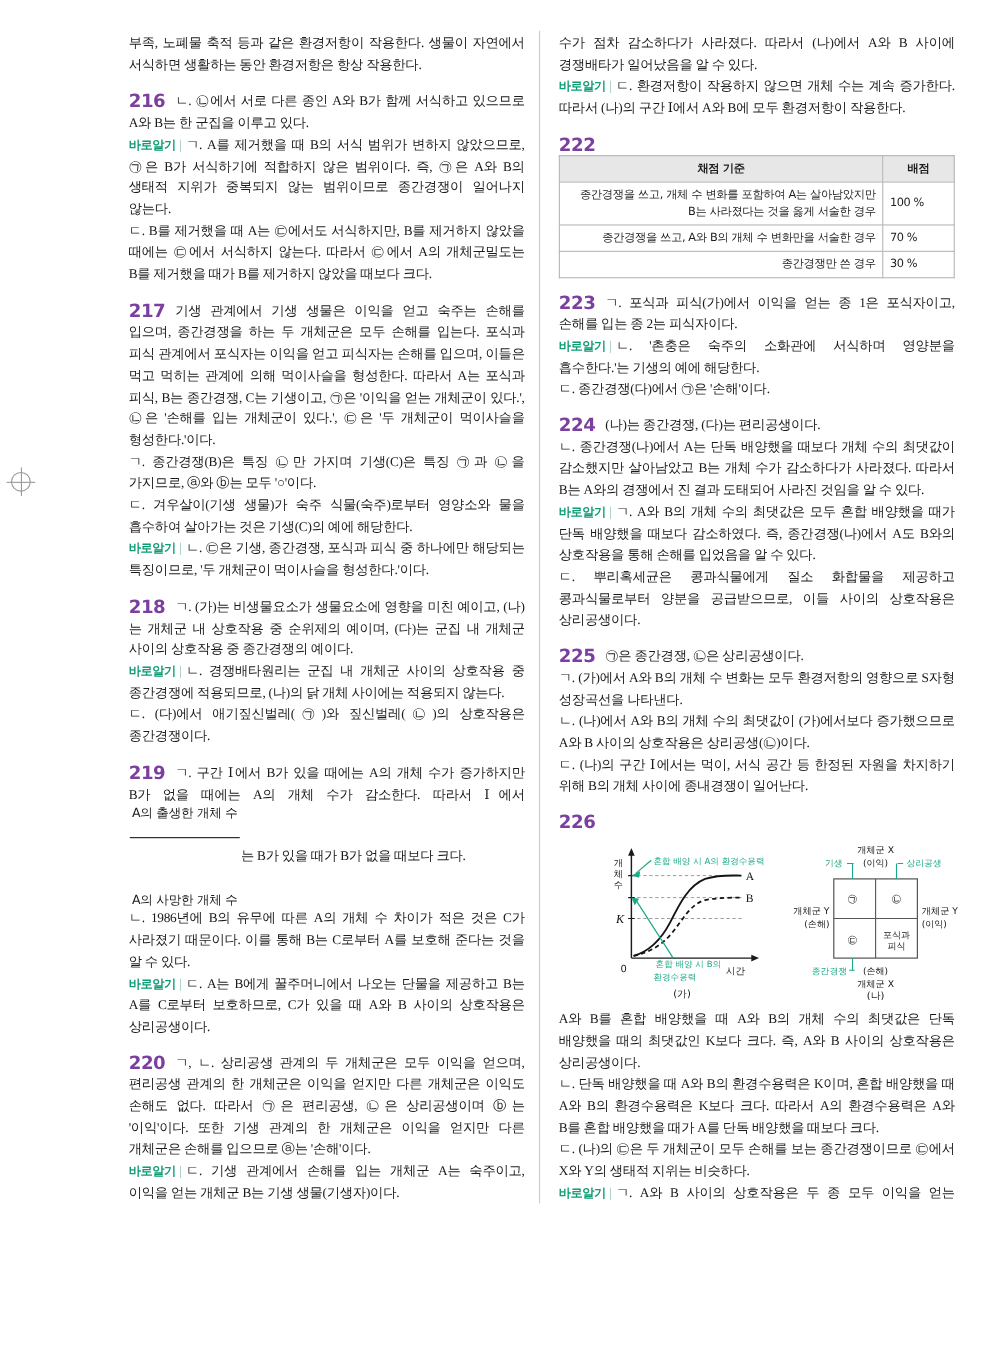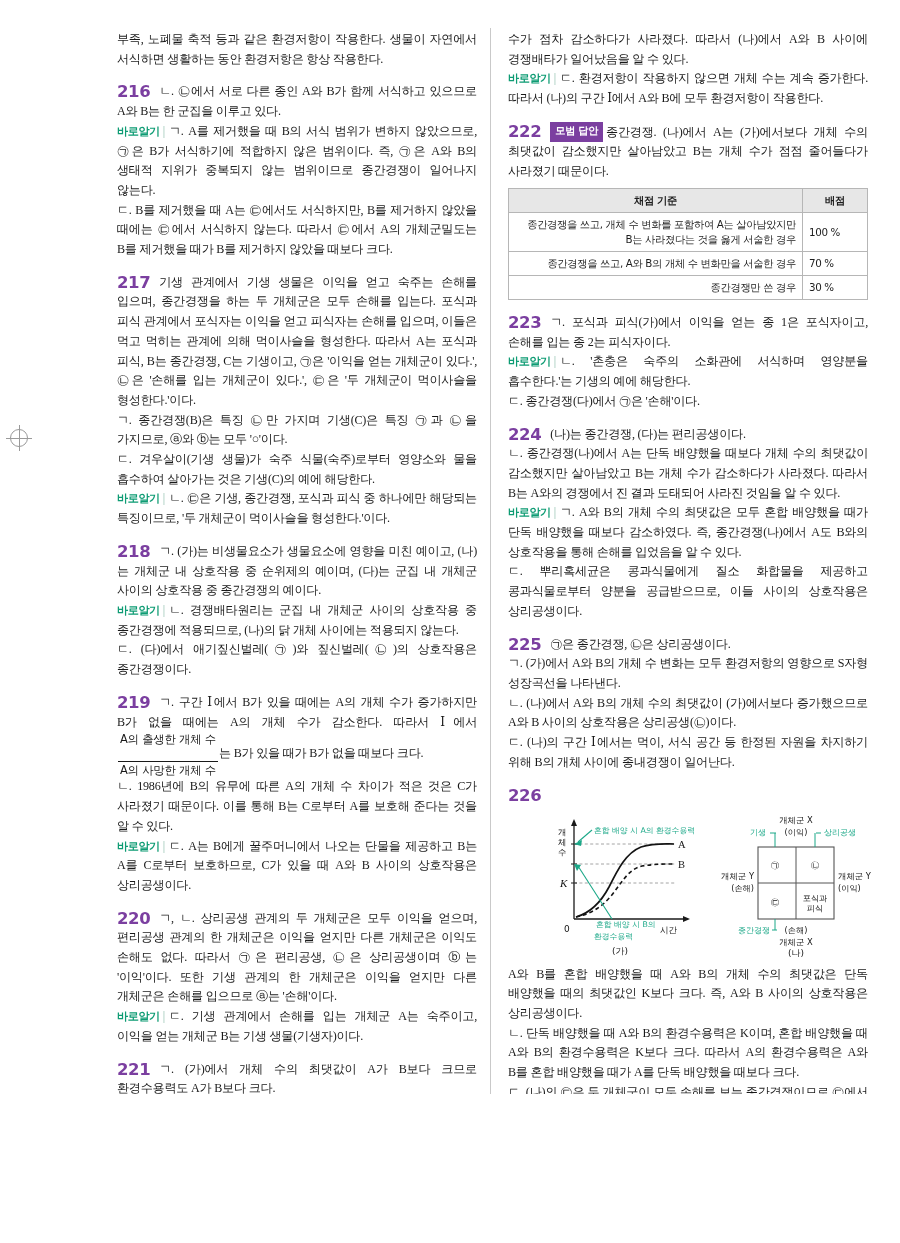--- a/index.html
+++ b/index.html
@@ -124,21 +124,21 @@
   
   .frac {
     display: inline-block;
     vertical-align: middle;
     text-align: center;
     font-size: 11.4px;
     line-height: 1.28;
     margin: 0 1px;
   }
   .frac .num { border-bottom: 1px solid #191919; padding: 0 2px 14px 2px; display: block; }
-  .frac .den { padding: 1px 2px 0 2px; display: block; }
+  .frac .den { padding: 1px 2px 0 2px; display: block; margin-top: 48px; }
 
   
   .score-table {
     border-collapse: collapse;
     width: 100%;
     margin: 7px 0 9px 0;
     font-family: "DejaVu Sans", sans-serif;
     font-size: 10.3px;
     letter-spacing: -0.35px;
     color: #1d1d1d;
@@ -298,23 +298,20 @@
 
   <div class="col col-right">
 
     <p class="para">수가 점차 감소하다가 사라졌다. 따라서 (나)에서 A와 B 사이에 경쟁배타가 일어났음을 알 수 있다.</p>
     <div class="line" style="margin-bottom:13px">
       <span class="tag-wrong">바로알기</span><span class="tag-sep">|</span><span>ㄷ. 환경저항이 작용하지 않으면 개체 수는 계속 증가한다. 따라서 (나)의 구간 Ⅰ에서 A와 B에 모두 환경저항이 작용한다.</span>
     </div>
 
     <div class="qblock">
       <span class="qnum">222</span>
-      <div class="qbody">
-        <span class="badge-model">모범 답안</span><span>종간경쟁. (나)에서 A는 (가)에서보다 개체 수의 최댓값이 감소했지만 살아남았고 B는 개체 수가 점점 줄어들다가 사라졌기 때문이다.</span>
-      </div>
 
       <table class="score-table">
         <thead>
           <tr>
             <th>채점 기준</th>
             <th style="width:64px">배점</th>
           </tr>
         </thead>
         <tbody>
           <tr>

